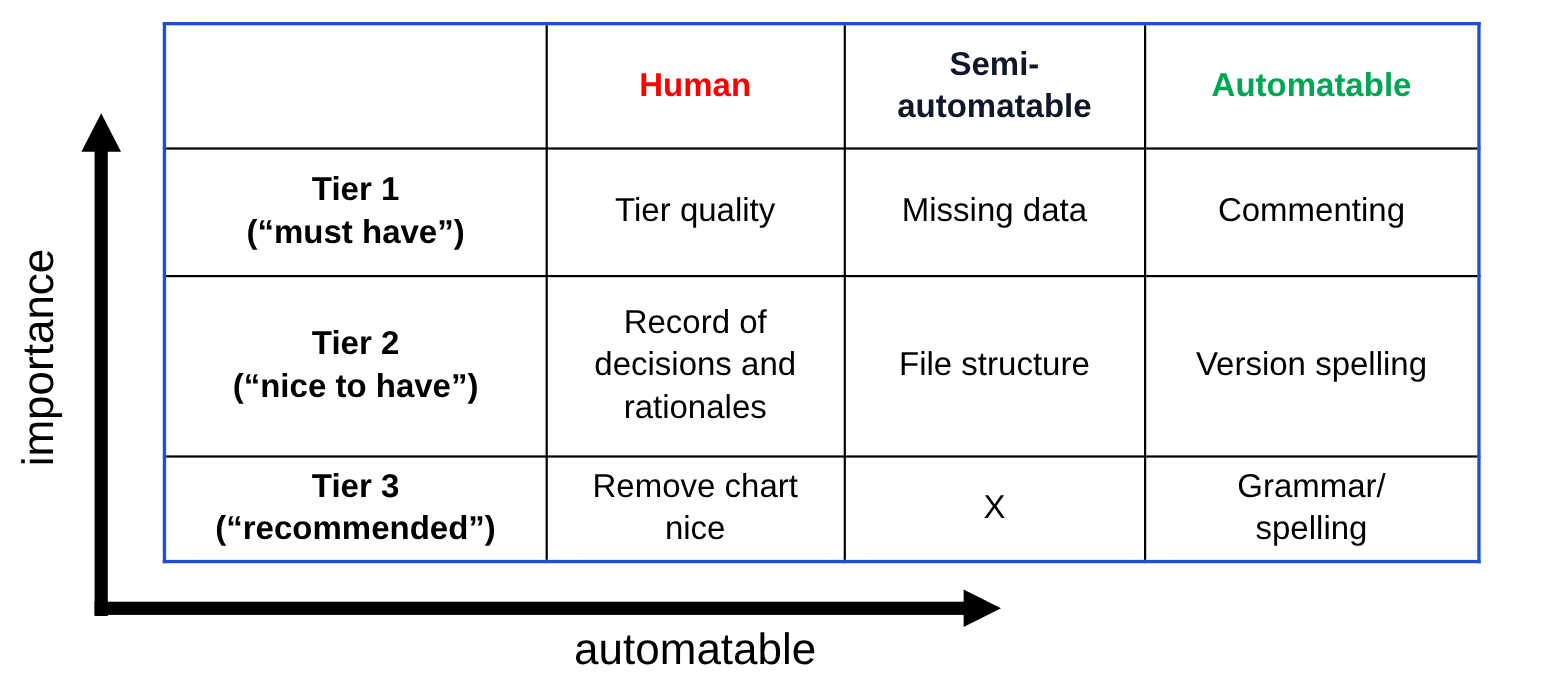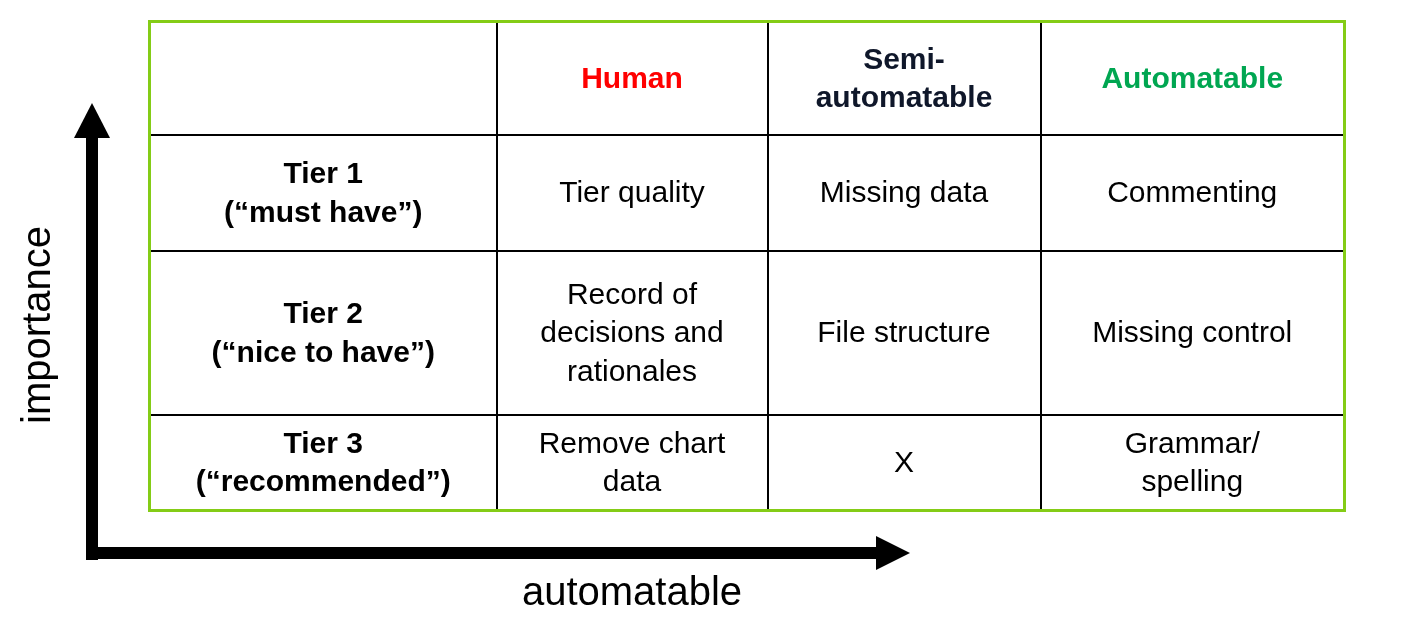--- a/index.html
+++ b/index.html
@@ -32,21 +32,21 @@
     font-size: 40px;
     color: #000000;
     white-space: nowrap;
   }
   table.matrix {
     position: absolute;
     left: 148px; top: 20px;
     width: 1195px; height: 470px;
     border-collapse: collapse;
     table-layout: fixed;
-    border: 3px solid #84cc16;
+    border: 3px solid #1d4ed8;
     background: #ffffff;
   }
   table.matrix td {
     border: 2px solid #000000;
     text-align: center;
     vertical-align: middle;
     font-size: 30px;
     line-height: 1.27;
     white-space: pre-line;
     padding: 0;
@@ -100,27 +100,27 @@
         <td>Missing data</td>
         <td>Commenting</td>
       </tr>
       <tr class="r-tier2">
         <td class="row-header">Tier 2
 (“nice to have”)</td>
         <td>Record of
 decisions and
 rationales</td>
         <td>File structure</td>
-        <td>Missing control</td>
+        <td>Version spelling</td>
       </tr>
       <tr class="r-tier3">
         <td class="row-header">Tier 3
 (“recommended”)</td>
         <td>Remove chart
-data</td>
+nice</td>
         <td>X</td>
         <td>Grammar/
 spelling</td>
       </tr>
     </tbody>
   </table>
 
 </div>
 
 </body></html>

